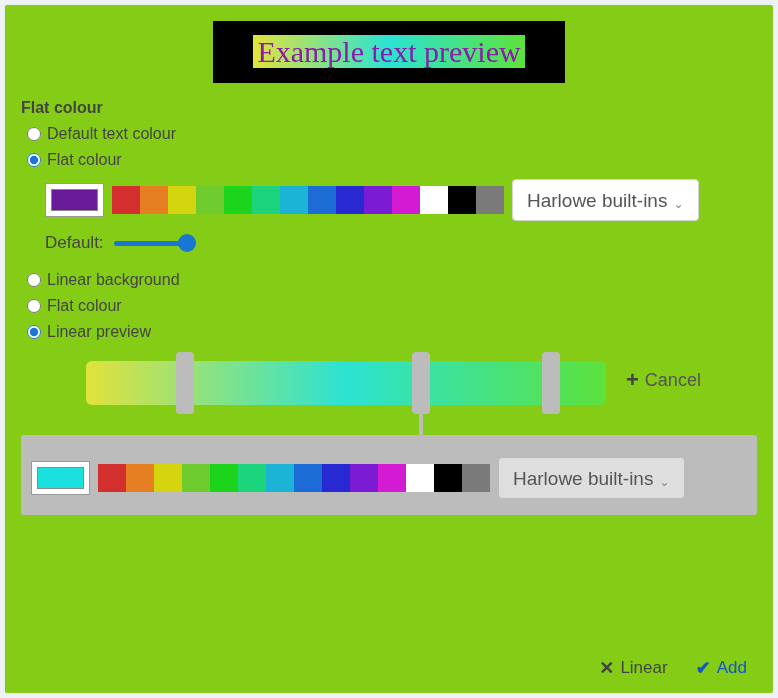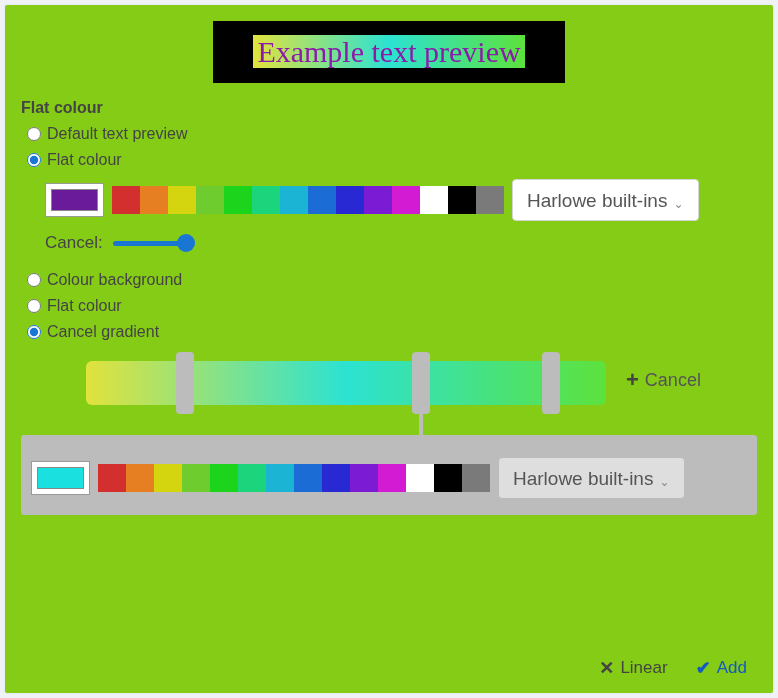--- a/index.html
+++ b/index.html
@@ -68,21 +68,21 @@
 
     <div class="preview-wrap">
       <div class="preview-box">
         <span class="preview-text">Example text preview</span>
       </div>
     </div>
 
     <h3>Flat colour</h3>
     <label class="radio-row">
       <input type="radio" name="tc" style="">
-      <span>Default text preview</span>
+      <span>Default text colour</span>
     </label>
     <label class="radio-row">
       <input type="radio" name="tc" checked="" style="">
       <span>Flat colour</span>
     </label>
 
     <div class="color-row">
       <div class="color-well">
         <div class="color-well-inner" id="tc-well" style="background: rgb(106, 27, 154);"></div>
       </div>
@@ -102,38 +102,38 @@
           <div class="swatch" style="background: rgb(0, 0, 0);"></div>
           <div class="swatch" style="background: rgb(122, 122, 122);"></div>
         </div>
       <button class="builtins-btn">
         <span>Harlowe built-ins</span>
         <span class="chev">⌄</span>
       </button>
     </div>
 
     <div class="opacity-row">
-      <span>Cancel:</span>
+      <span>Default:</span>
       <div class="slider">
         <div class="slider-track"></div>
         <div class="slider-thumb"></div>
       </div>
     </div>
 
     <label class="radio-row">
       <input type="radio" name="bg" style="">
-      <span>Colour background</span>
+      <span>Linear background</span>
     </label>
     <label class="radio-row">
       <input type="radio" name="bg" style="">
       <span>Flat colour</span>
     </label>
     <label class="radio-row">
       <input type="radio" name="bg" checked="" style="">
-      <span>Cancel gradient</span>
+      <span>Linear preview</span>
     </label>
 
     <div class="gradient-area">
       <div class="gradient-row">
         <div class="gradient-wrap">
           <div class="gradient-bar"></div>
           <div class="grad-handle" style="left:90px"></div>
           <div class="grad-handle sel" style="left:326px"></div>
           <div class="grad-handle" style="left:456px"></div>
         </div>

